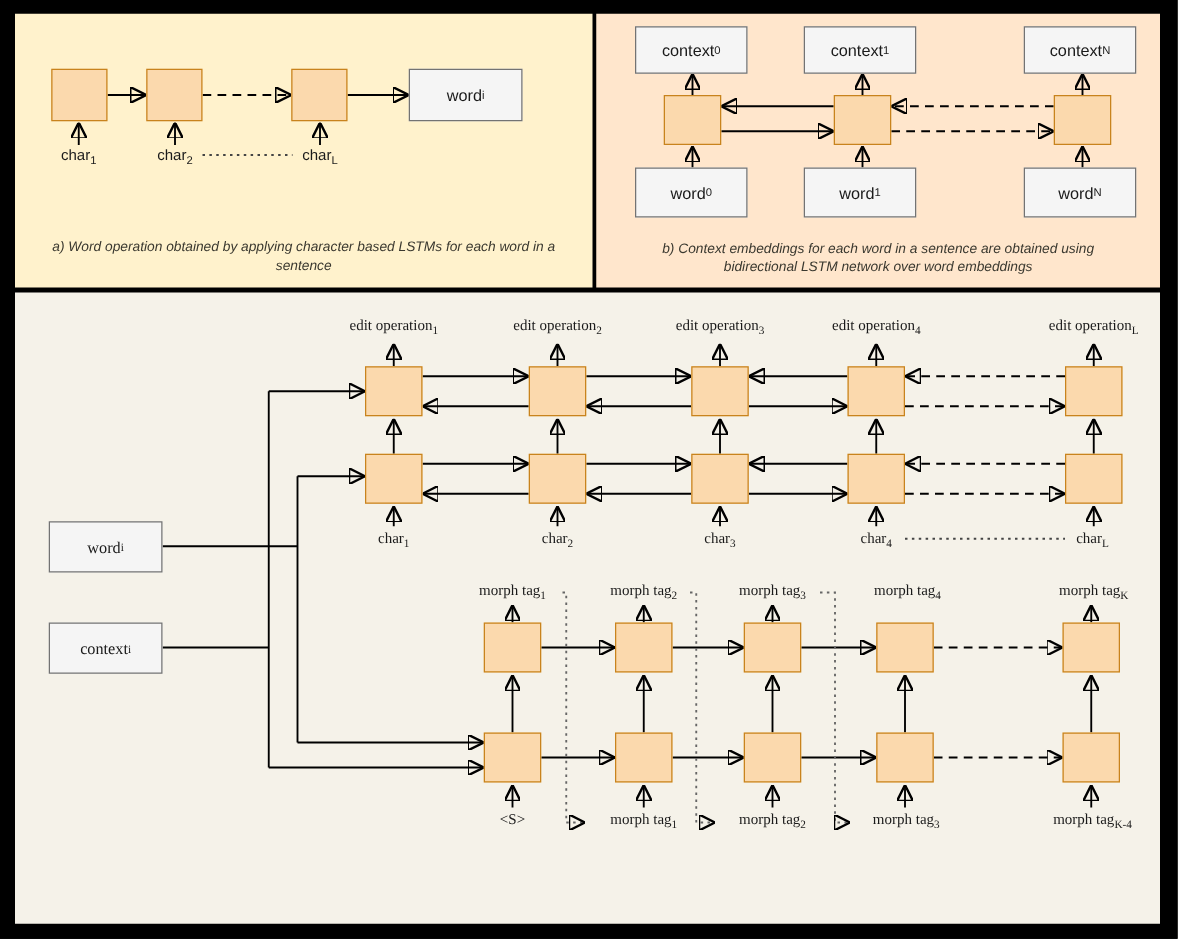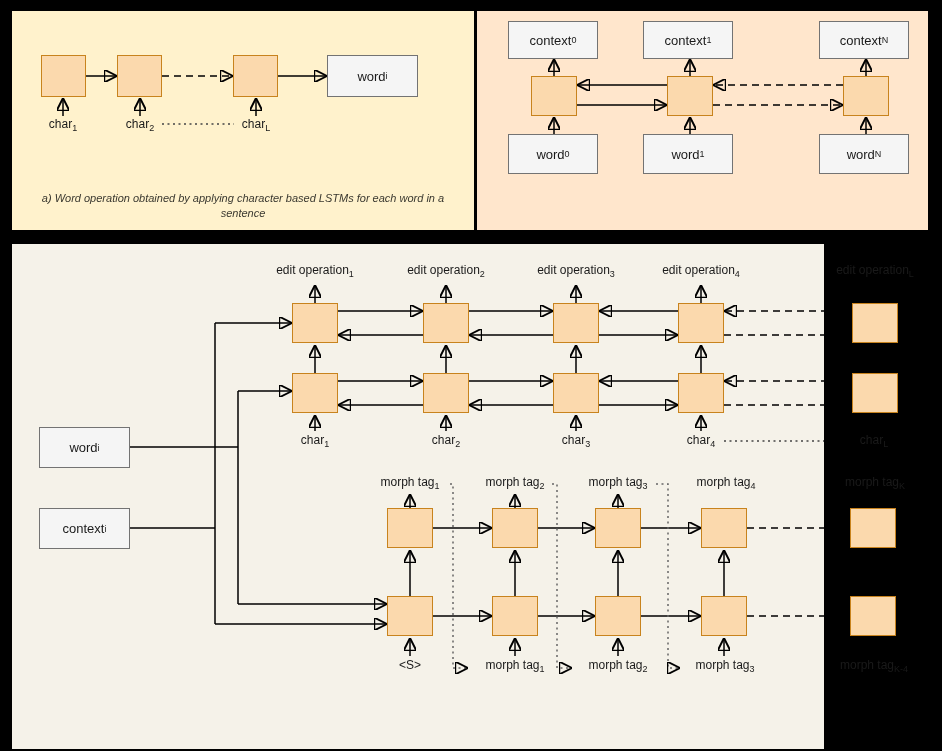--- a/index.html
+++ b/index.html
@@ -1,21 +1,21 @@
 <!DOCTYPE html>
 <html style="--canvas-bg: #000000; --panel-a-bg: #FFF2CC; --panel-b-bg: #FFE6CC; --panel-c-bg: #F5F2E9; --lstm-fill: #FBD9AD; --lstm-border: #C8831D; --io-fill: #F5F5F5; --io-border: #737373; --caption-color: #3A382F; --arrow-color: #000000;"><head>
 <meta charset="utf-8">
 <style>
   html,body{margin:0;padding:0;background:var(--canvas-bg,#000);}
   #stage{position:relative;width:942px;height:751px;background:var(--canvas-bg,#000);
          font-family:"Liberation Sans","DejaVu Sans",sans-serif;overflow:hidden;}
   .panel{position:absolute;box-sizing:border-box;}
   #pa{left:12px;top:11px;width:462px;height:219px;background:var(--panel-a-bg,#FFF2CC);}
   #pb{left:477px;top:11px;width:451px;height:219px;background:var(--panel-b-bg,#FFE6CC);}
-  #pc{left:12px;top:244px;width:812px;height:505px;background:var(--panel-c-bg,#F5F2E9);}
+  #pc{left:12px;top:234px;width:916px;height:505px;background:var(--panel-c-bg,#F5F2E9);font-family:Liberation Serif, serif;}
   .layer{position:absolute;left:0;top:0;width:100%;height:100%;}
   .cell{position:absolute;width:46px;height:40px;background:var(--lstm-fill,#FBD9AD);
         border:1.5px solid var(--lstm-border,#C8831D);box-sizing:border-box;}
   .iob{position:absolute;background:var(--io-fill,#F5F5F5);border:1.5px solid var(--io-border,#737373);
        box-sizing:border-box;display:flex;align-items:center;justify-content:center;
        font-size:13px;color:#1a1a1a;}
   .lb{position:absolute;transform:translateX(-50%);white-space:nowrap;font-size:12px;
       color:#1a1a1a;line-height:14px;}
   sub{font-size:9px;line-height:8px;}
   .cap{position:absolute;left:50%;transform:translateX(-50%);text-align:center;
@@ -93,20 +93,21 @@
         <sub>0</sub>
       </div>
   <div class="iob" style="left:166px;top:123px;width:90px;height:40px">
         <span>word</span>
         <sub>1</sub>
       </div>
   <div class="iob" style="left:342px;top:123px;width:90px;height:40px">
         <span>word</span>
         <sub>N</sub>
       </div>
+  <div class="cap" style="top:181px;width:370px">b) Context embeddings for each word in a sentence are obtained using bidirectional LSTM network over word embeddings</div>
 </section>
 
 <section class="panel" id="pc">
   <svg class="layer">
 
     <line x1="326" y1="67" x2="411" y2="67" marker-end="url(#ah)"></line>
     <line x1="411" y1="91" x2="326" y2="91" marker-end="url(#ah)"></line>
     <line x1="457" y1="67" x2="541" y2="67" marker-end="url(#ah)"></line>
     <line x1="541" y1="91" x2="457" y2="91" marker-end="url(#ah)"></line>
     <line x1="666" y1="67" x2="587" y2="67" marker-end="url(#ah)"></line>

